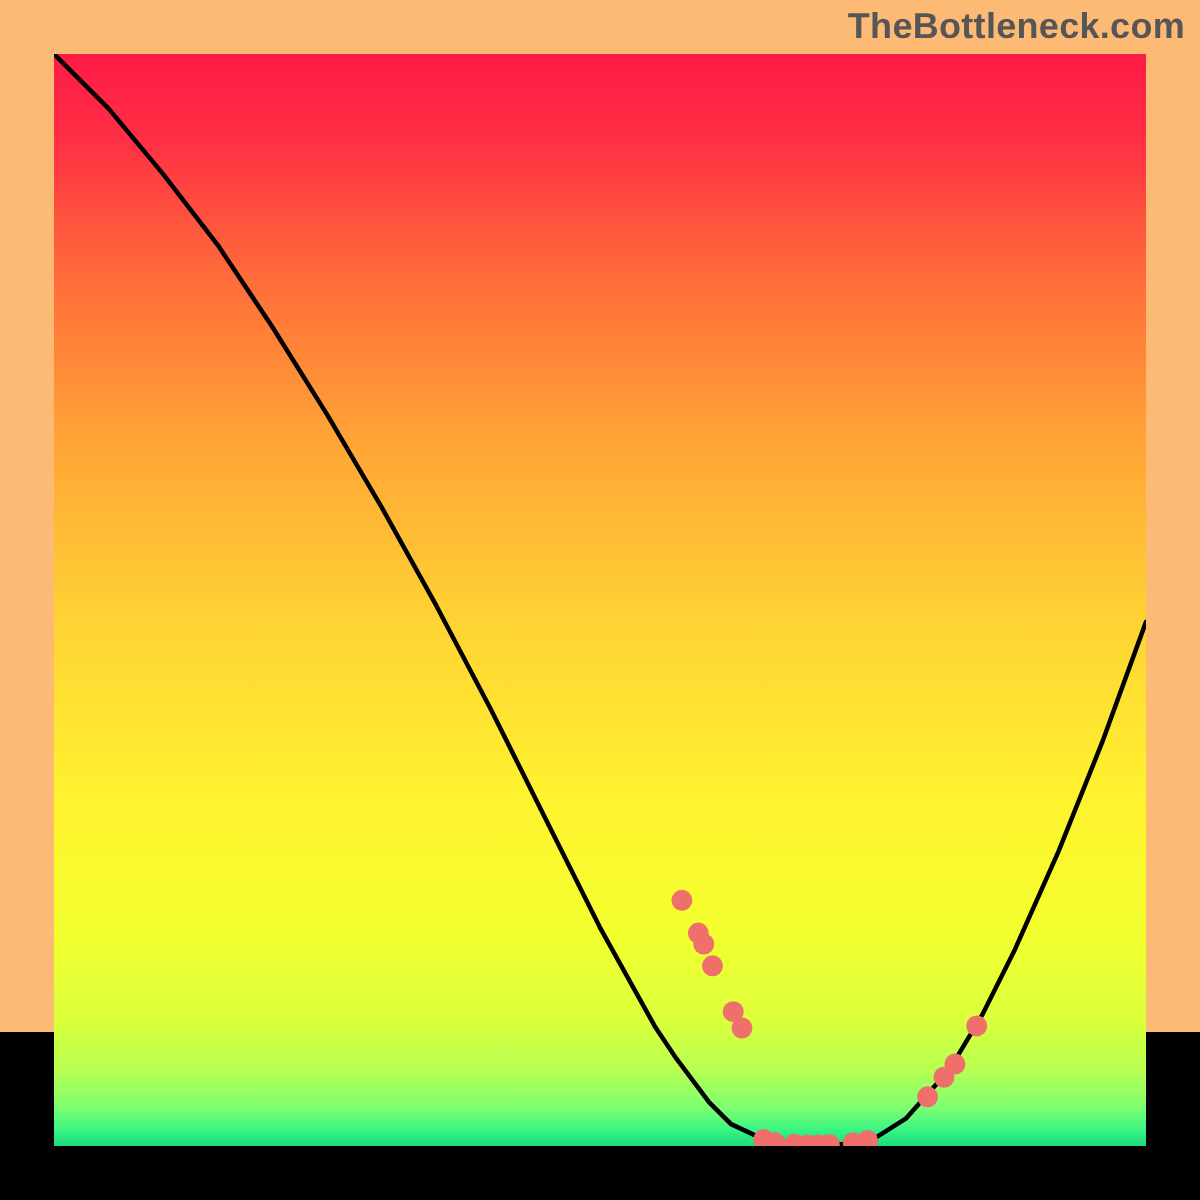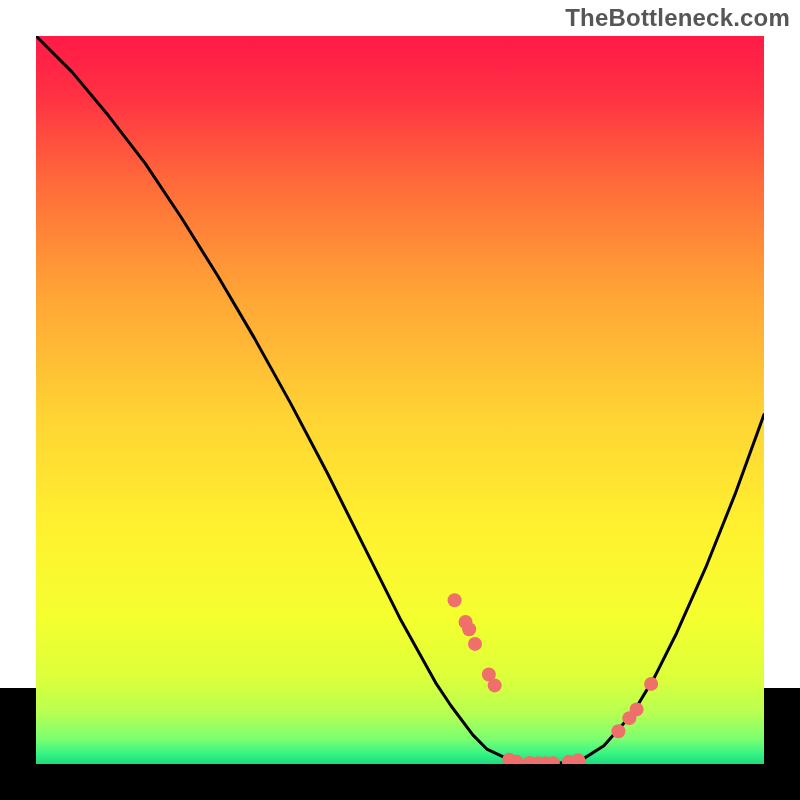--- a/index.html
+++ b/index.html
@@ -1,21 +1,21 @@
 <!DOCTYPE html>
 <html><head>
 <meta charset="utf-8">
 <style>
   * { margin: 0; padding: 0; box-sizing: border-box; }
   html, body { width: 800px; height: 800px; overflow: hidden; background: #000; }
   .frame {
     position: relative;
     width: 800px;
     height: 688px;
-    background: #ffffff;
+    background: #fdba74;
   }
   .watermark {
     position: absolute;
     top: 4px;
     right: 10px;
     font-family: Arial, Helvetica, sans-serif;
     font-size: 24px;
     font-weight: 600;
     color: #565656;
     letter-spacing: 0.2px;

